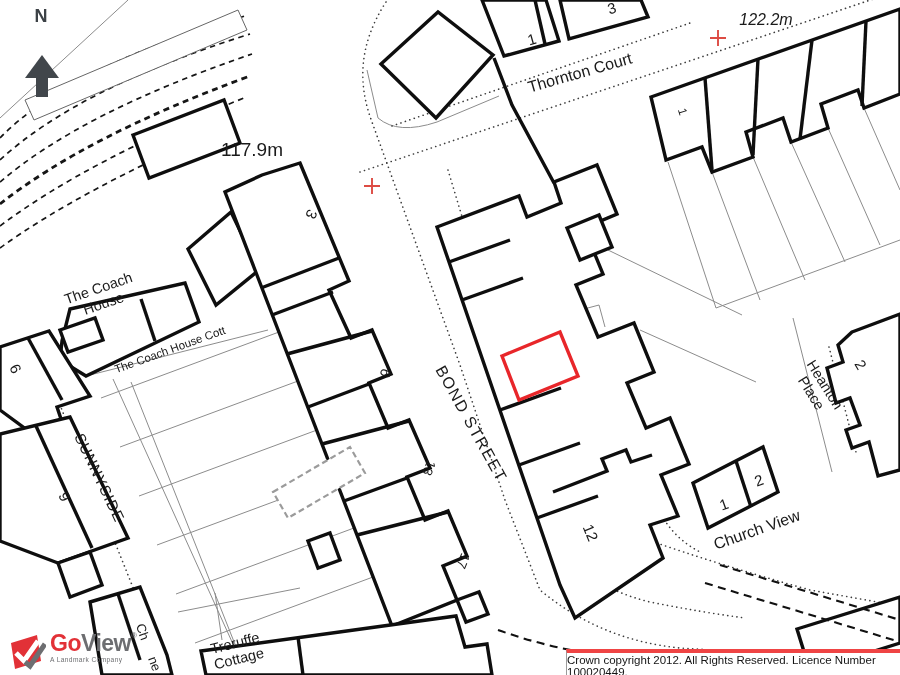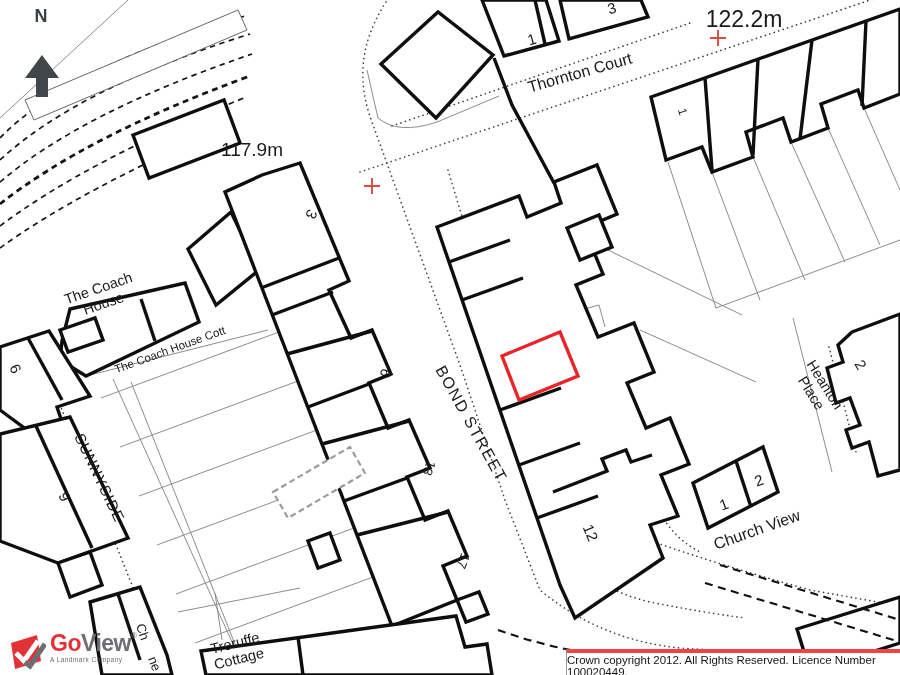--- a/index.html
+++ b/index.html
@@ -179,21 +179,21 @@
 
     <g>
       <polygon points="42,55 25,78 59,78" fill="#41464b"></polygon>
       <rect x="36" y="78" width="12" height="19" fill="#41464b"></rect>
     </g>
   </svg>
 
   <div class="north-n">N</div>
 
   <div class="lbl" style="left:252px;top:150px;font-size:19px;">117.9m</div>
-  <div class="lbl" style="left:744px;top:20px;font-size:23px;">122.2m</div>
+  <div class="lbl" style="left:766px;top:20px;font-size:16px;font-style:italic;">122.2m</div>
 
   <div class="lbl" style="left:580px;top:73px;font-size:16px;--r:-16deg;">Thornton Court</div>
   <div class="lbl" style="left:471px;top:424px;font-size:16px;letter-spacing:1.5px;--r:61deg;">BOND STREET</div>
   <div class="lbl" style="left:99px;top:478px;font-size:15px;letter-spacing:1px;--r:64.5deg;">SUNNYSIDE</div>
   <div class="lbl" style="left:818px;top:389px;font-size:14.5px;--r:58deg;">
     <span>Heanton</span>
     <span>Place</span>
   </div>
   <div class="lbl" style="left:757px;top:530px;font-size:16px;--r:-19.5deg;">Church View</div>
 

